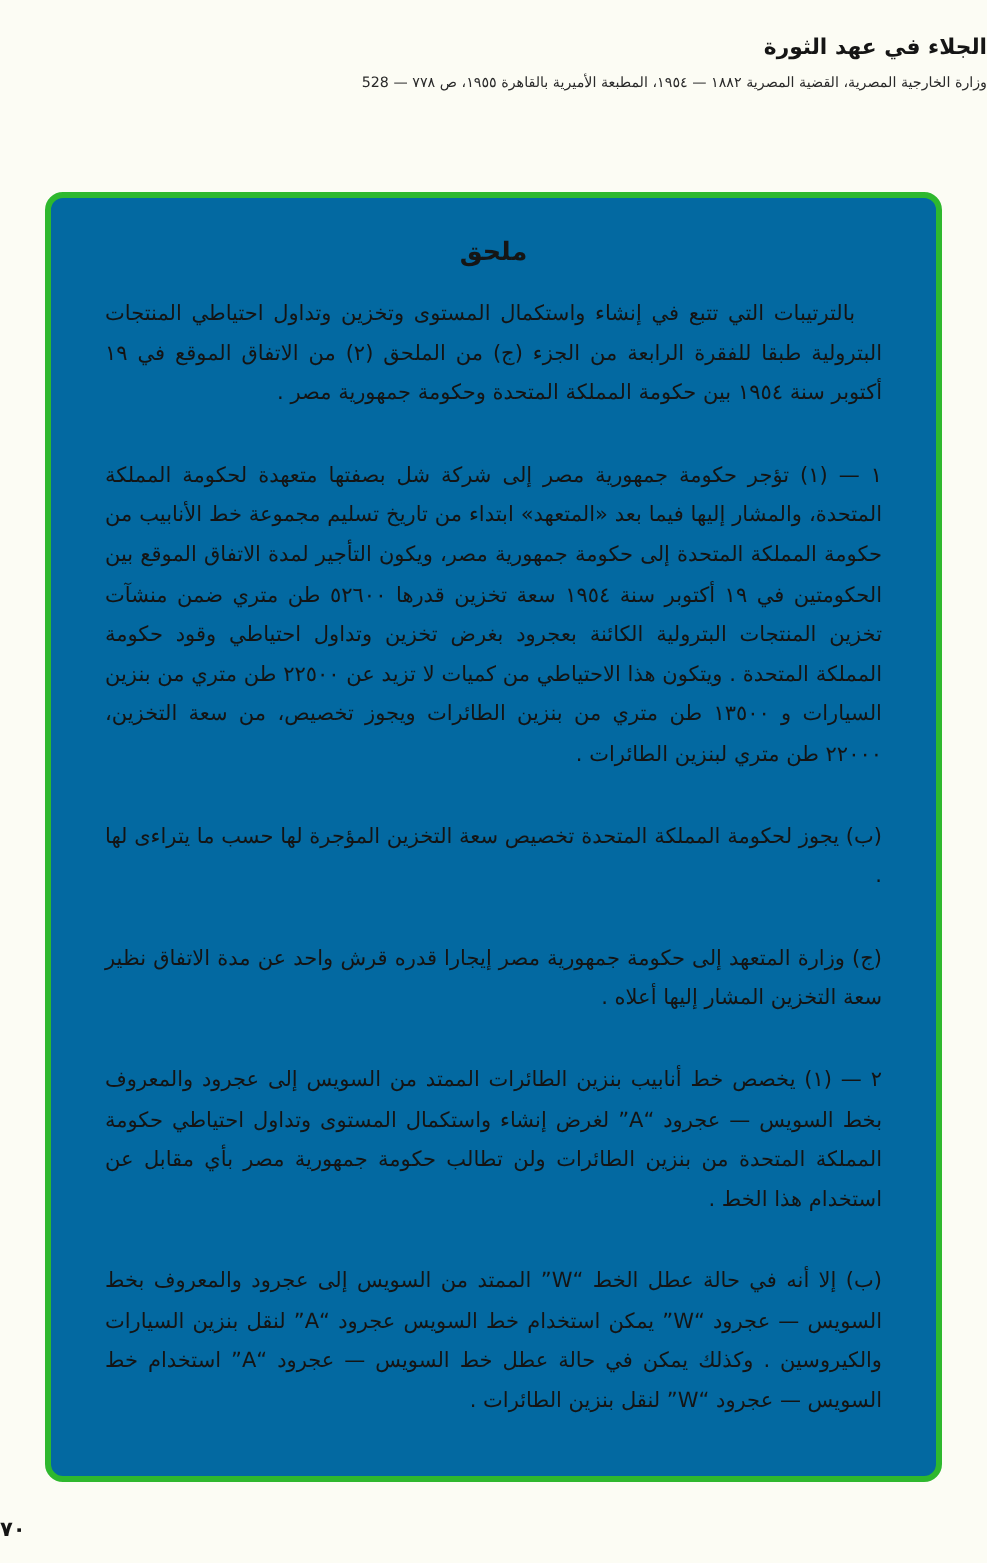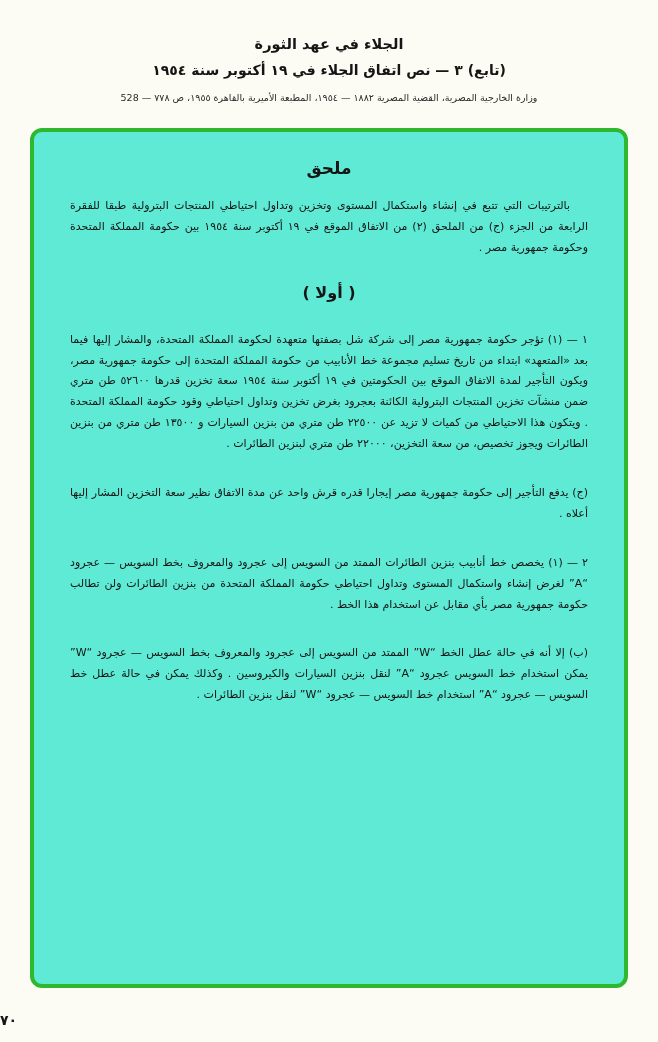--- a/index.html
+++ b/index.html
@@ -10,21 +10,21 @@
   }
   .page {
     position: relative;
     width: 658px;
     height: 1042px;
     background: #fcfcf4;
     color: #151515;
     direction: rtl;
     overflow: hidden;
   }
-  .page-header { text-align: center; padding-top: 36px; }
+  .page-header { text-align: right; padding-top: 24px; }
   .header-title {
     font-size: 14.5px;
     font-weight: bold;
     margin-bottom: 10px;
     letter-spacing: 0.3px;
   }
   .header-subtitle {
     font-size: 14px;
     font-weight: bold;
     margin-bottom: 14px;
@@ -35,30 +35,30 @@
   }
   .content-frame {
     position: absolute;
     left: 30px;
     right: 30px;
     top: 128px;
     bottom: 54px;
     border: 4px solid #2eb82e;
     border-radius: 12px;
     padding: 26px 36px 20px 36px;
-    background: #5eead4;
+    background: #0369a1;
   }
   .doc-title {
     text-align: center;
     font-weight: bold;
     font-size: 17px;
     margin-bottom: 18px;
   }
   .para {
-    font-size: 11px;
+    font-size: 14px;
     line-height: 1.9;
     text-align: justify;
     color: #141414;
   }
   .intro {
     text-indent: 18px;
     margin-bottom: 18px;
   }
   .section-heading {
     text-align: center;
@@ -79,33 +79,32 @@
     color: #151515;
   }
 </style>
 </head>
 <body>
 
 <div class="page">
 
   <header class="page-header">
     <div class="header-title">الجلاء في عهد الثورة</div>
-    <div class="header-subtitle">(تابع) ٣ — نص اتفاق الجلاء في ١٩ أكتوبر سنة ١٩٥٤</div>
     <div class="header-source">وزارة الخارجية المصرية، القضية المصرية ١٨٨٢ — ١٩٥٤، المطبعة الأميرية بالقاهرة ١٩٥٥، ص ٧٧٨ — 528</div>
   </header>
 
   <section class="content-frame">
     <div class="doc-title">ملحق</div>
 
     <p class="para intro">بالترتيبات التي تتبع في إنشاء واستكمال المستوى وتخزين وتداول احتياطي المنتجات البترولية طبقا للفقرة الرابعة من الجزء (ج) من الملحق (٢) من الاتفاق الموقع في ١٩ أكتوبر سنة ١٩٥٤ بين حكومة المملكة المتحدة وحكومة جمهورية مصر .</p>
 
-    <div class="section-heading">( أولا )</div>
 
     <p class="para clause">١ — (١) تؤجر حكومة جمهورية مصر إلى شركة شل بصفتها متعهدة لحكومة المملكة المتحدة، والمشار إليها فيما بعد «المتعهد» ابتداء من تاريخ تسليم مجموعة خط الأنابيب من حكومة المملكة المتحدة إلى حكومة جمهورية مصر، ويكون التأجير لمدة الاتفاق الموقع بين الحكومتين في ١٩ أكتوبر سنة ١٩٥٤ سعة تخزين قدرها ٥٢٦٠٠ طن متري ضمن منشآت تخزين المنتجات البترولية الكائنة بعجرود بغرض تخزين وتداول احتياطي وقود حكومة المملكة المتحدة . ويتكون هذا الاحتياطي من كميات لا تزيد عن ٢٢٥٠٠ طن متري من بنزين السيارات و ١٣٥٠٠ طن متري من بنزين الطائرات ويجوز تخصيص، من سعة التخزين، ٢٢٠٠٠ طن متري لبنزين الطائرات .</p>
-    <p class="para clause">(ج) يدفع التأجير إلى حكومة جمهورية مصر إيجارا قدره قرش واحد عن مدة الاتفاق نظير سعة التخزين المشار إليها أعلاه .</p>
+    <p class="para clause">(ب) يجوز لحكومة المملكة المتحدة تخصيص سعة التخزين المؤجرة لها حسب ما يتراءى لها .</p>
+    <p class="para clause">(ج) وزارة المتعهد إلى حكومة جمهورية مصر إيجارا قدره قرش واحد عن مدة الاتفاق نظير سعة التخزين المشار إليها أعلاه .</p>
     <p class="para clause group-gap">٢ — (١) يخصص خط أنابيب بنزين الطائرات الممتد من السويس إلى عجرود والمعروف بخط السويس — عجرود “A” لغرض إنشاء واستكمال المستوى وتداول احتياطي حكومة المملكة المتحدة من بنزين الطائرات ولن تطالب حكومة جمهورية مصر بأي مقابل عن استخدام هذا الخط .</p>
     <p class="para clause">(ب) إلا أنه في حالة عطل الخط “W” الممتد من السويس إلى عجرود والمعروف بخط السويس — عجرود “W” يمكن استخدام خط السويس عجرود “A” لنقل بنزين السيارات والكيروسين . وكذلك يمكن في حالة عطل خط السويس — عجرود “A” استخدام خط السويس — عجرود “W” لنقل بنزين الطائرات .</p>
   </section>
 
   <footer class="page-footer">
     <span>٧٠</span>
   </footer>
 
 </div>
 

